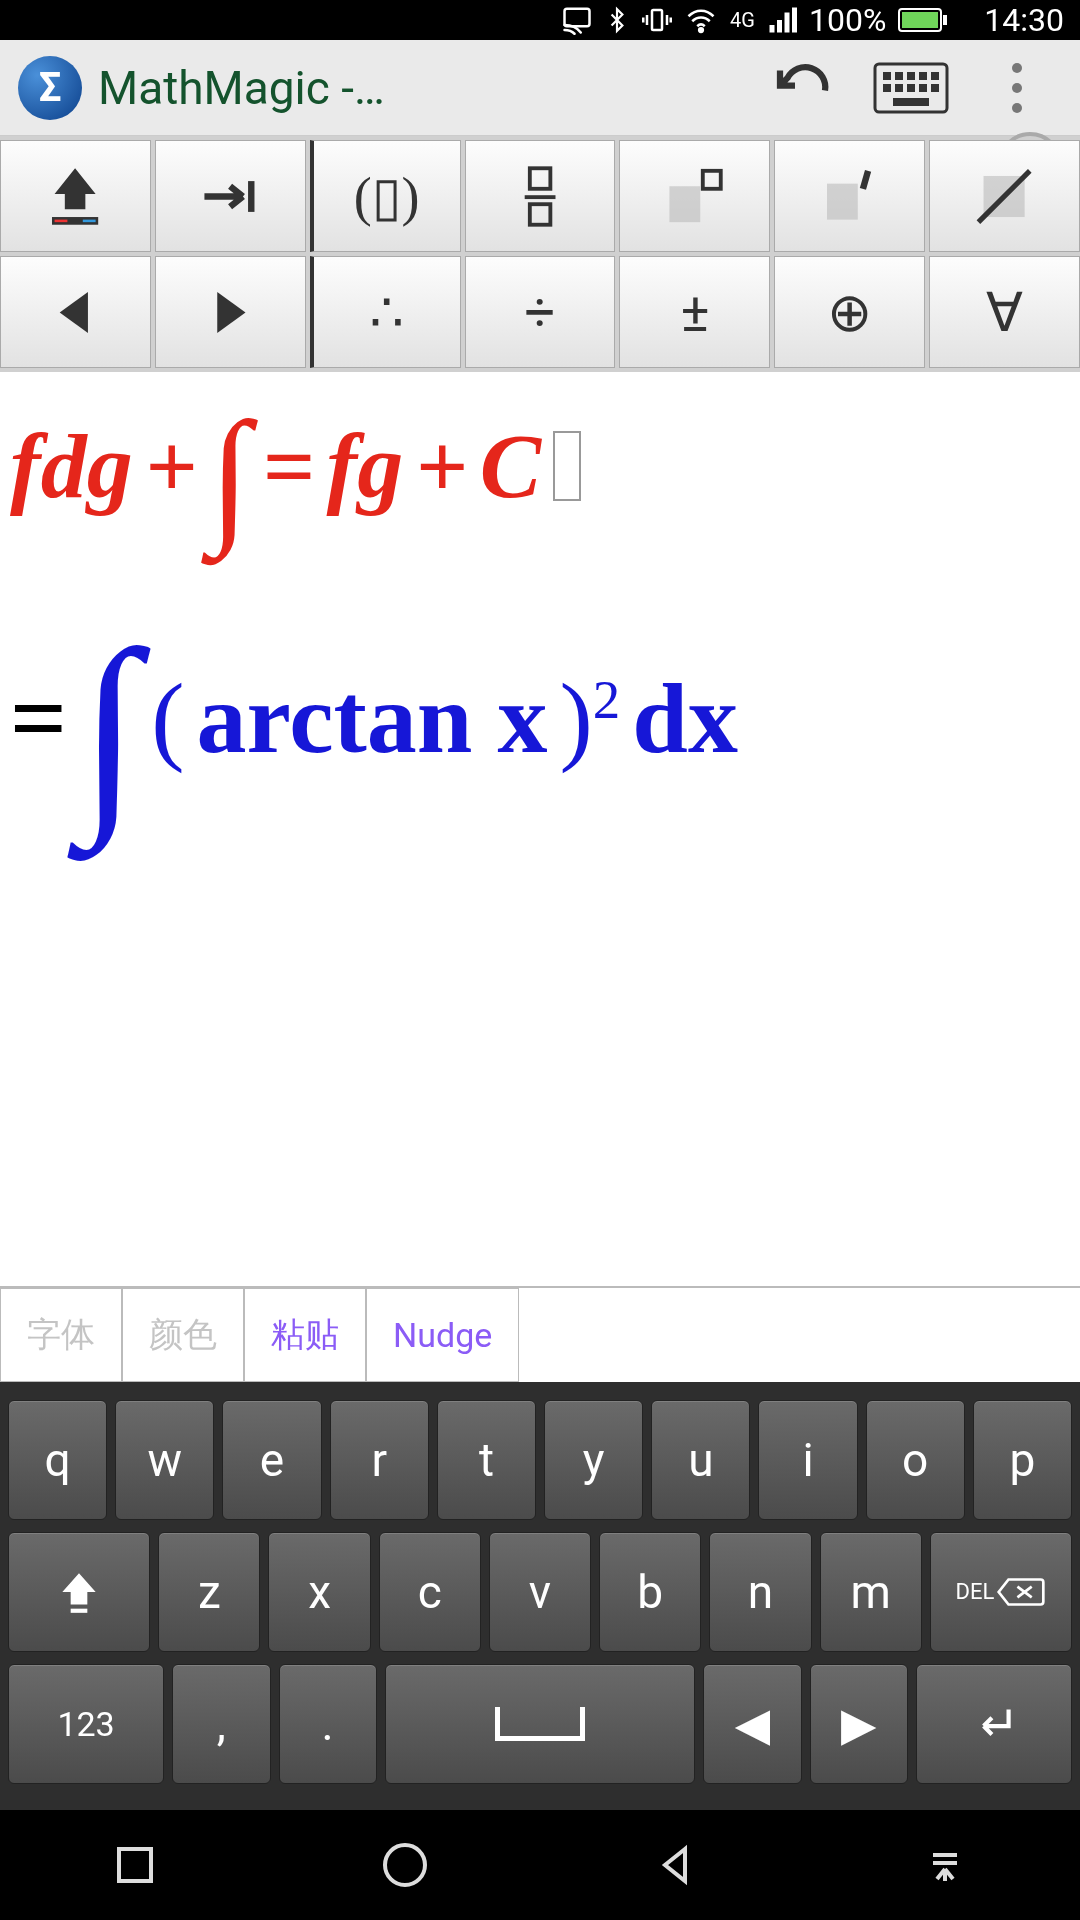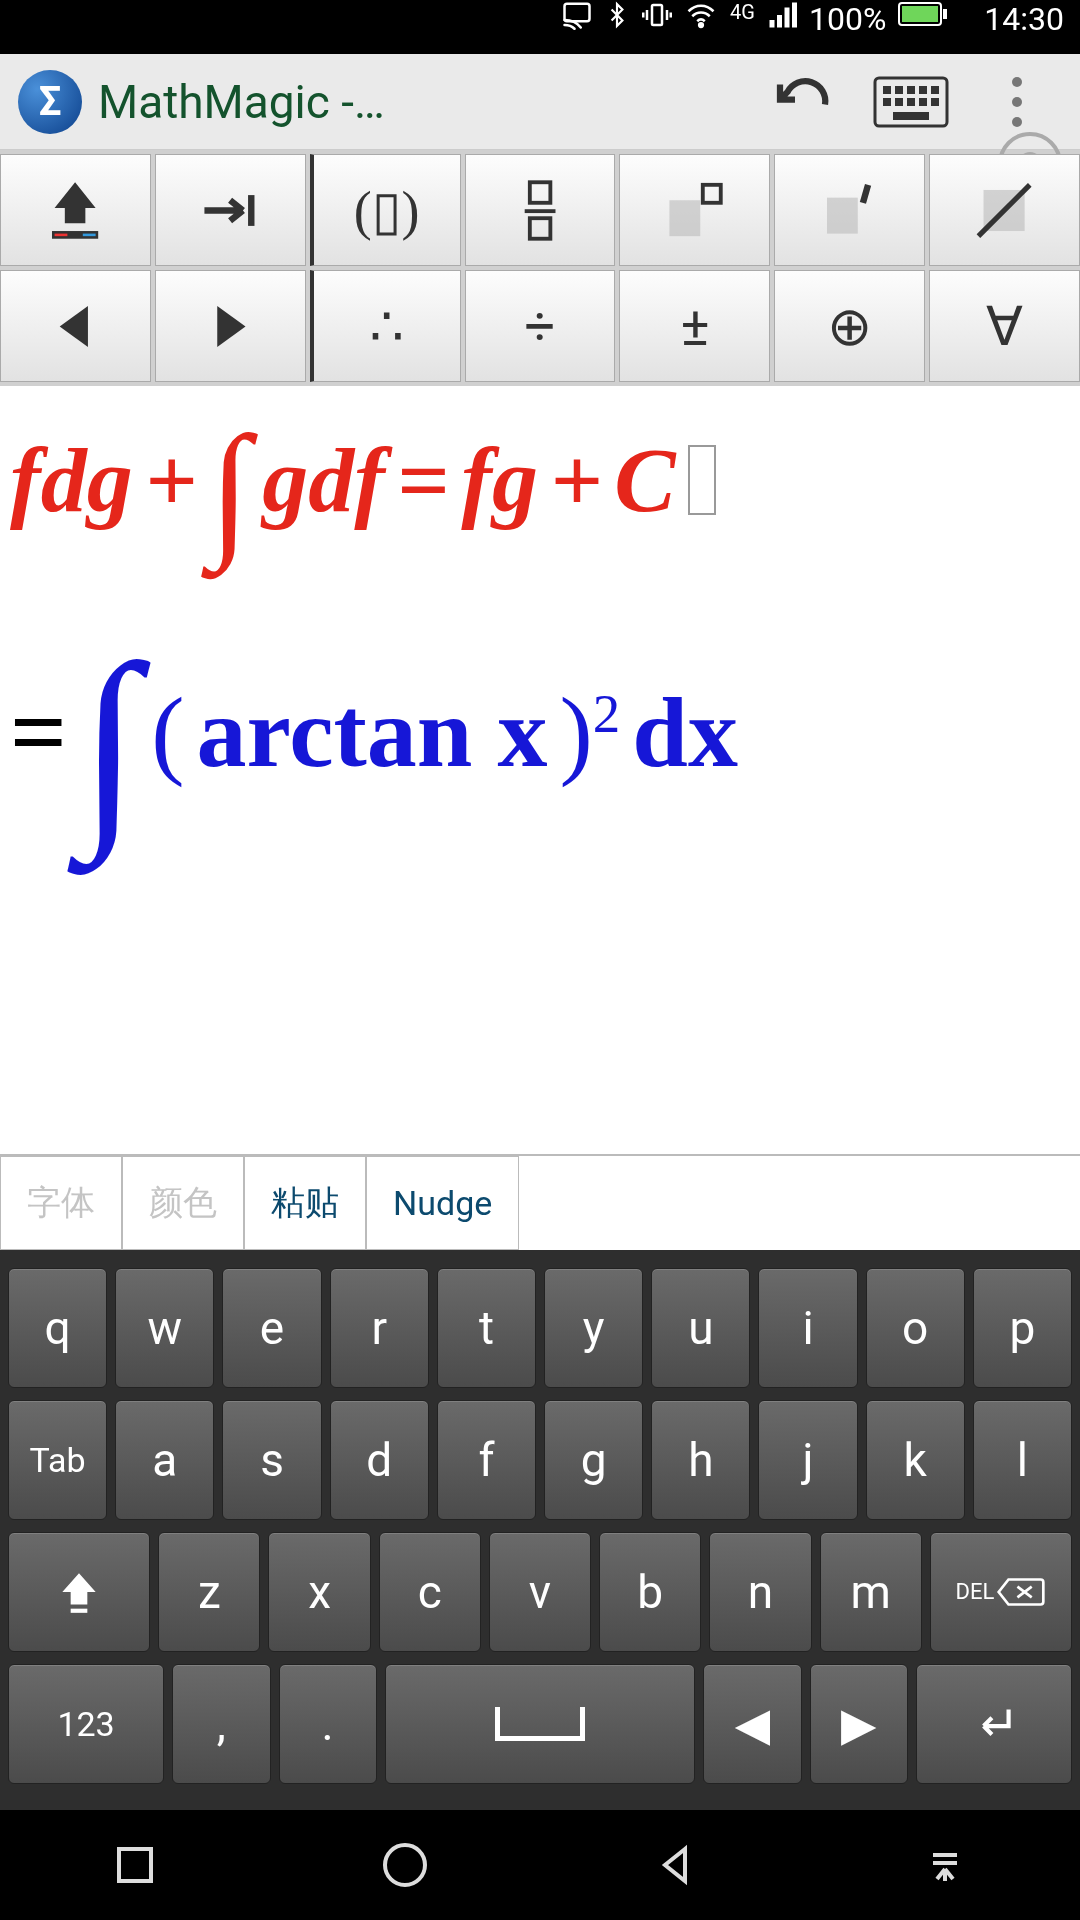--- a/index.html
+++ b/index.html
@@ -1,20 +1,20 @@
 <!DOCTYPE html>
 <html><head>
 <meta charset="utf-8">
 <style>
   * { box-sizing: border-box; margin: 0; padding: 0; }
   html, body { width: 1080px; height: 1920px; font-family: Roboto, Arial, sans-serif; background: #000; overflow: hidden; }
   .screen { width: 1080px; height: 1920px; display: flex; flex-direction: column; background: #fff; }
 
   
-  .status-bar { height: 54px; background: #000; color: #fff; display: flex; align-items: flex-start; justify-content: flex-end; padding: 0 16px; font-size: 32px; gap: 12px; }
+  .status-bar { height: 40px; background: #000; color: #fff; display: flex; align-items: center; justify-content: flex-end; padding: 0 16px; font-size: 32px; gap: 12px; }
   .status-bar .icon { display:inline-flex; align-items:center; }
   .status-bar .battery { color:#6fd65a; }
   .status-bar .clock { margin-left: 24px; }
 
   
   .app-bar { height: 96px; background: #eaeaea; display: flex; align-items: center; padding: 0 18px; gap: 16px; border-bottom: 1px solid #ccc; }
   .app-logo { width: 64px; height: 64px; border-radius: 50%; background: radial-gradient(circle at 30% 30%, #4a90d9, #0b3f8a); display:flex; align-items:center; justify-content:center; color:#fff; font-weight:bold; font-size:40px; }
   .app-title { font-size: 46px; color:#14532d; flex: 0 0 auto; }
   .app-bar .spacer { flex:1; }
   .app-bar .bar-btn { width:90px; height:70px; display:flex; align-items:center; justify-content:center; }
@@ -35,21 +35,21 @@
   .eq-red { color:#e5261b; font-size:92px; font-weight:bold; display:flex; align-items:center;font-style:italic; }
   .eq-red .int { font-size:150px; font-weight:normal; margin:0 6px; position:relative; top:8px; }
   .eq-blue { color:#1617d7; font-size:100px; font-weight:bold; display:flex; align-items:center; margin-top:40px; }
   .eq-blue .int { font-size:220px; font-weight:normal; margin:0 12px; position:relative; top:10px; }
   .eq sup { font-size:0.55em; vertical-align:super; }
   .eq .eqpart { margin: 0 6px; }
   .cursor-box { display:inline-block; width:28px; height:70px; border:2px solid #999; margin-left:6px; }
 
   
   .edit-tabs { height:96px; background:#fff; border-top:2px solid #bbb; display:flex; }
-  .edit-tab { border:1px solid #bbb; padding:0 26px; display:flex; align-items:center; justify-content:center; font-size:34px; color:#0c4a6e; background:#fff; }
+  .edit-tab { border:1px solid #bbb; padding:0 26px; display:flex; align-items:center; justify-content:center; font-size:34px; color:#8b5cf6; background:#fff; }
   .edit-tab.disabled { color:#c4c4c4; }
 
   
   .keyboard { background:#2e2e2e; padding:18px 8px 14px; }
   .kb-row { display:flex; gap:8px; margin-bottom:12px; }
   .key { flex:1; height:120px; background: linear-gradient(#6a6a6a,#4b4b4b); border:1px solid #222; border-radius:6px; color:#fff; font-size:46px; display:flex; align-items:center; justify-content:center; box-shadow: inset 0 1px 0 rgba(255,255,255,.15); }
   .key.wide { flex:1.4; }
   .key.wider { flex:1.6; }
   .key.space { flex:3.2; }
   .key.fn { font-size:34px; }
@@ -205,21 +205,20 @@
     <div class="tool-cell">±</div>
     <div class="tool-cell">⊕</div>
     <div class="tool-cell">∀</div>
   </div>
 
   <div class="editor">
     <div class="eq eq-red">
       <span class="eqpart">fdg</span>
       <span class="eqpart">+</span>
       <span class="eqpart int">∫</span>
-      <span class="eqpart">gdf</span>
       <span class="eqpart">=</span>
       <span class="eqpart">fg</span>
       <span class="eqpart">+</span>
       <span class="eqpart">C</span>
       <span class="cursor-box"></span>
     </div>
     <div class="eq eq-blue">
       <span class="eqpart" style="color:#000;">=</span>
       <span class="eqpart int">∫</span>
       <span class="eqpart" style="font-weight:normal;">(</span>
@@ -241,32 +240,20 @@
       <div class="key">q</div>
       <div class="key">w</div>
       <div class="key">e</div>
       <div class="key">r</div>
       <div class="key">t</div>
       <div class="key">y</div>
       <div class="key">u</div>
       <div class="key">i</div>
       <div class="key">o</div>
       <div class="key">p</div>
-    </div>
-    <div class="kb-row">
-      <div class="key fn">Tab</div>
-      <div class="key">a</div>
-      <div class="key">s</div>
-      <div class="key">d</div>
-      <div class="key">f</div>
-      <div class="key">g</div>
-      <div class="key">h</div>
-      <div class="key">j</div>
-      <div class="key">k</div>
-      <div class="key">l</div>
     </div>
     <div class="kb-row">
       <div class="key wide">
         <svg viewBox="0 0 24 24">
             <path d="M12 3 L20 12 H16 V18 H8 V12 H4 Z" fill="#fff"></path>
             <rect x="8" y="20" width="8" height="2" fill="#fff"></rect>
           </svg>
       </div>
       <div class="key">z</div>
       <div class="key">x</div>

